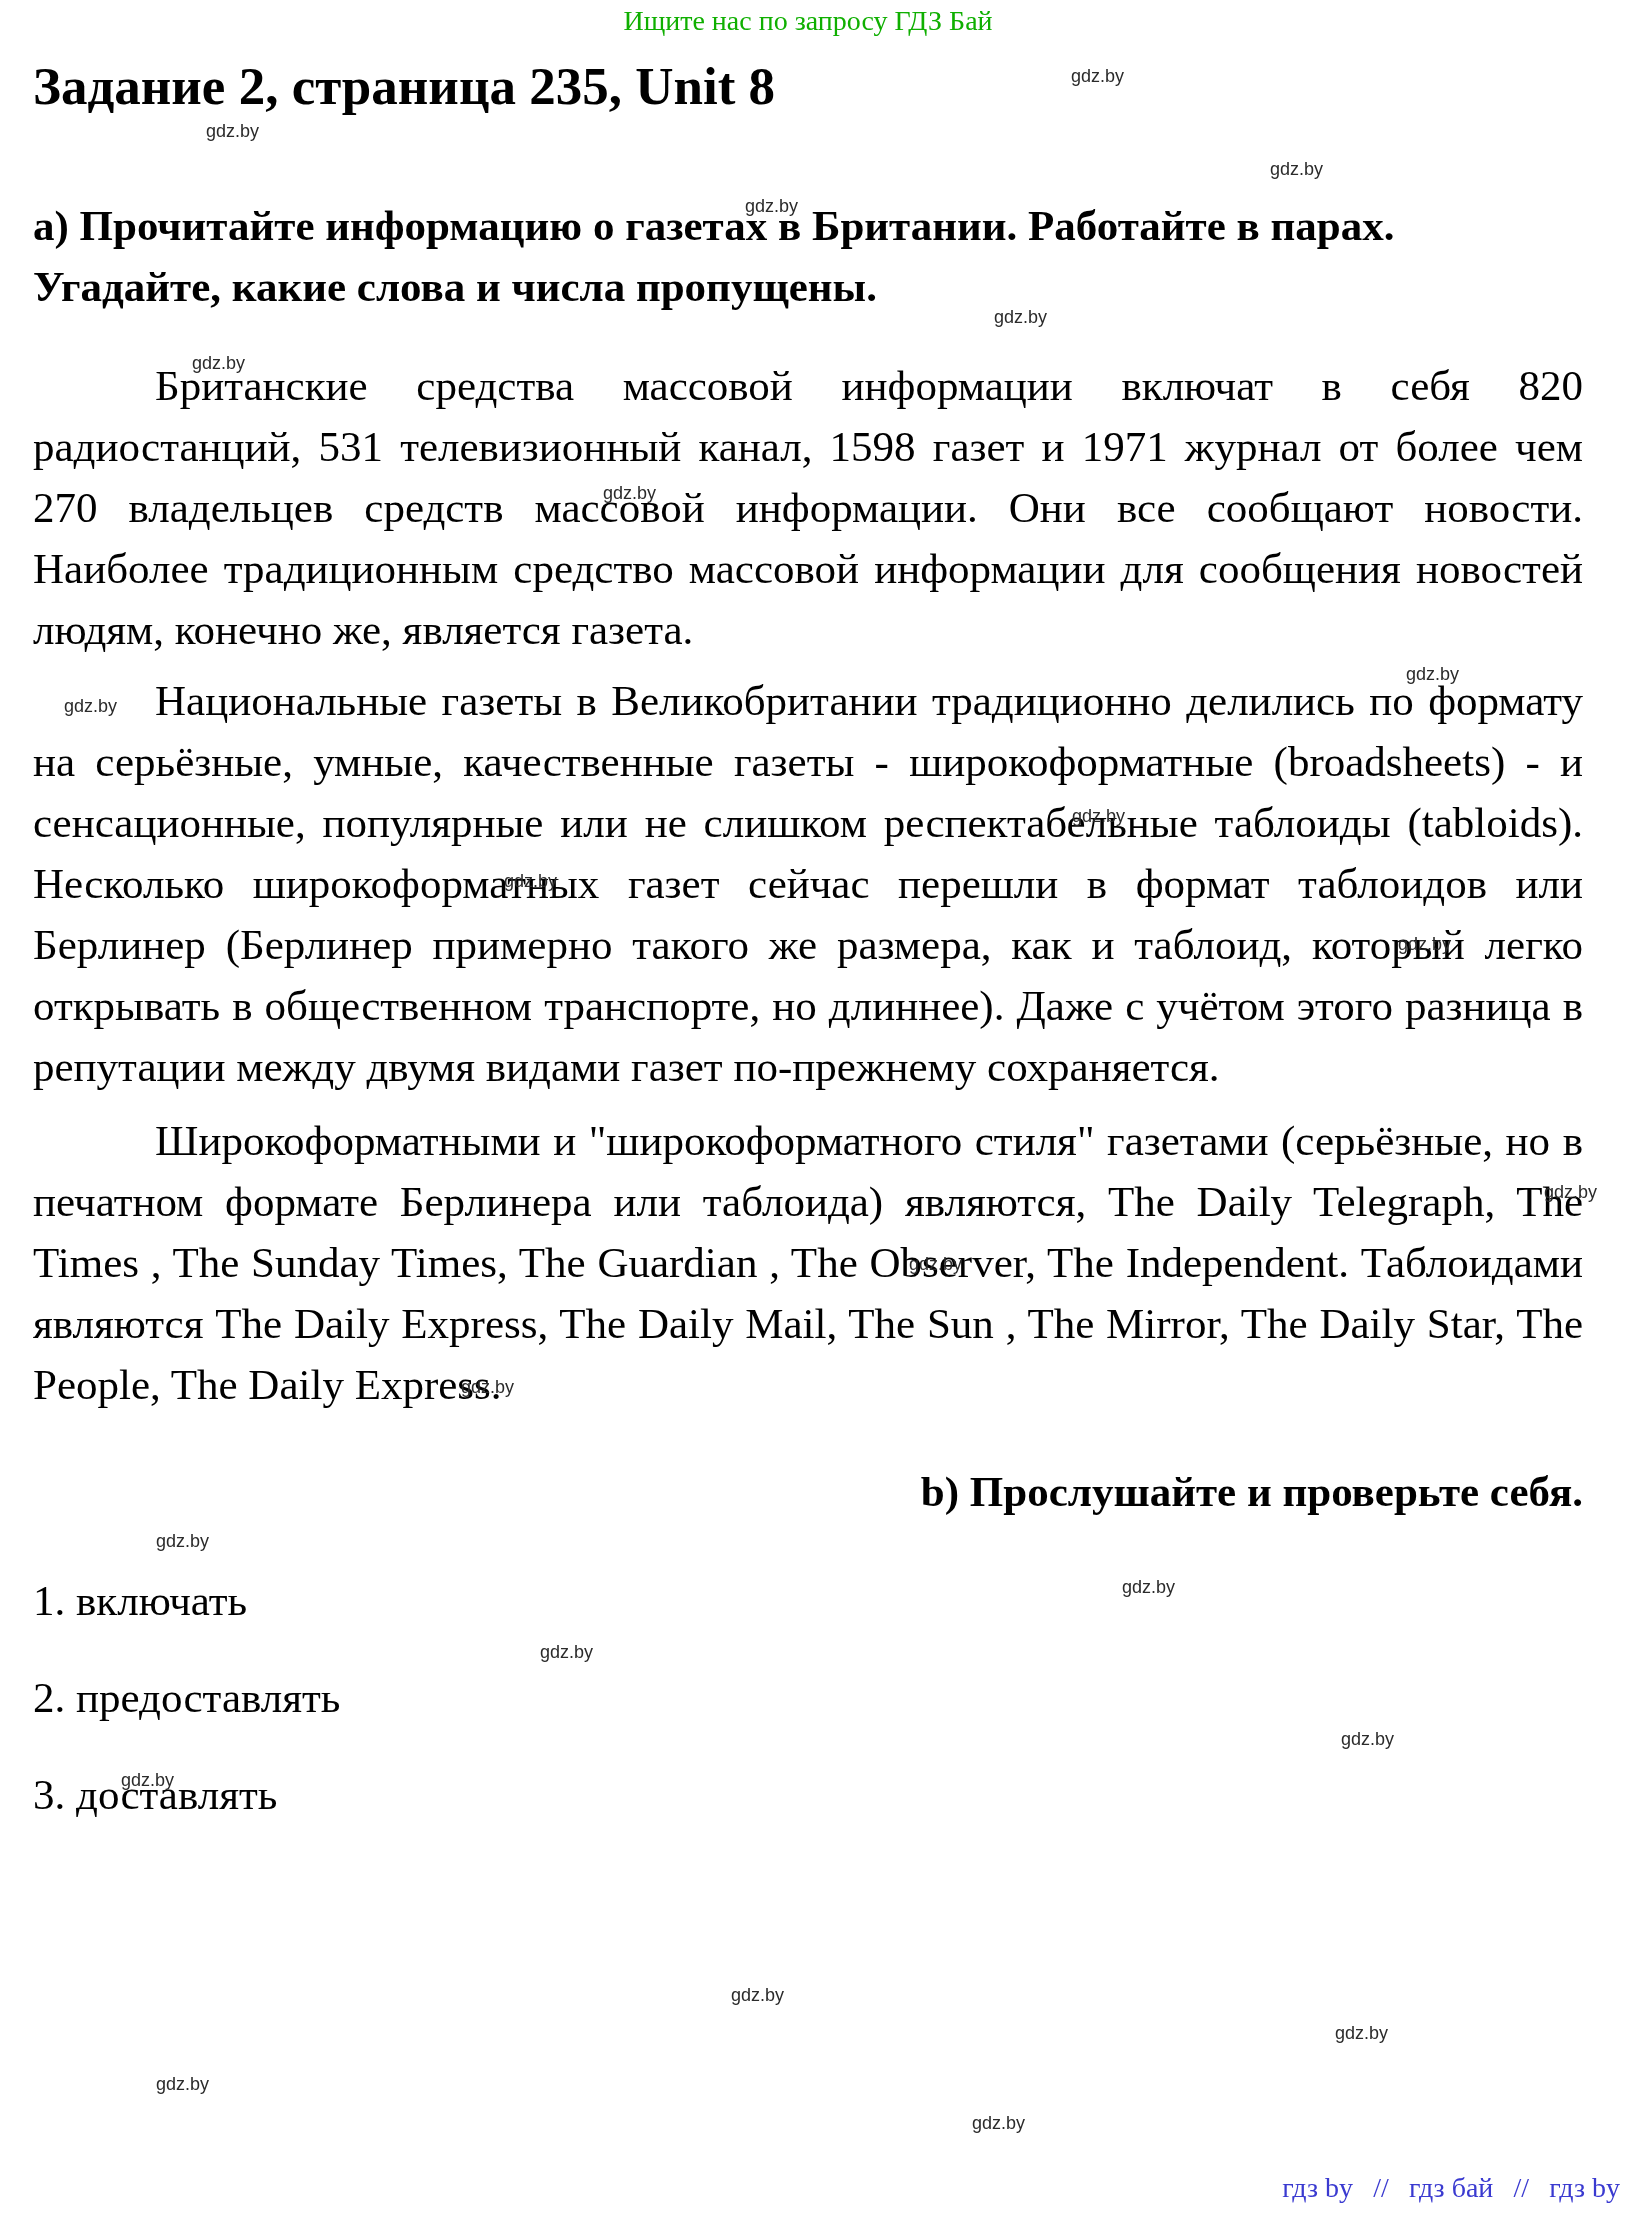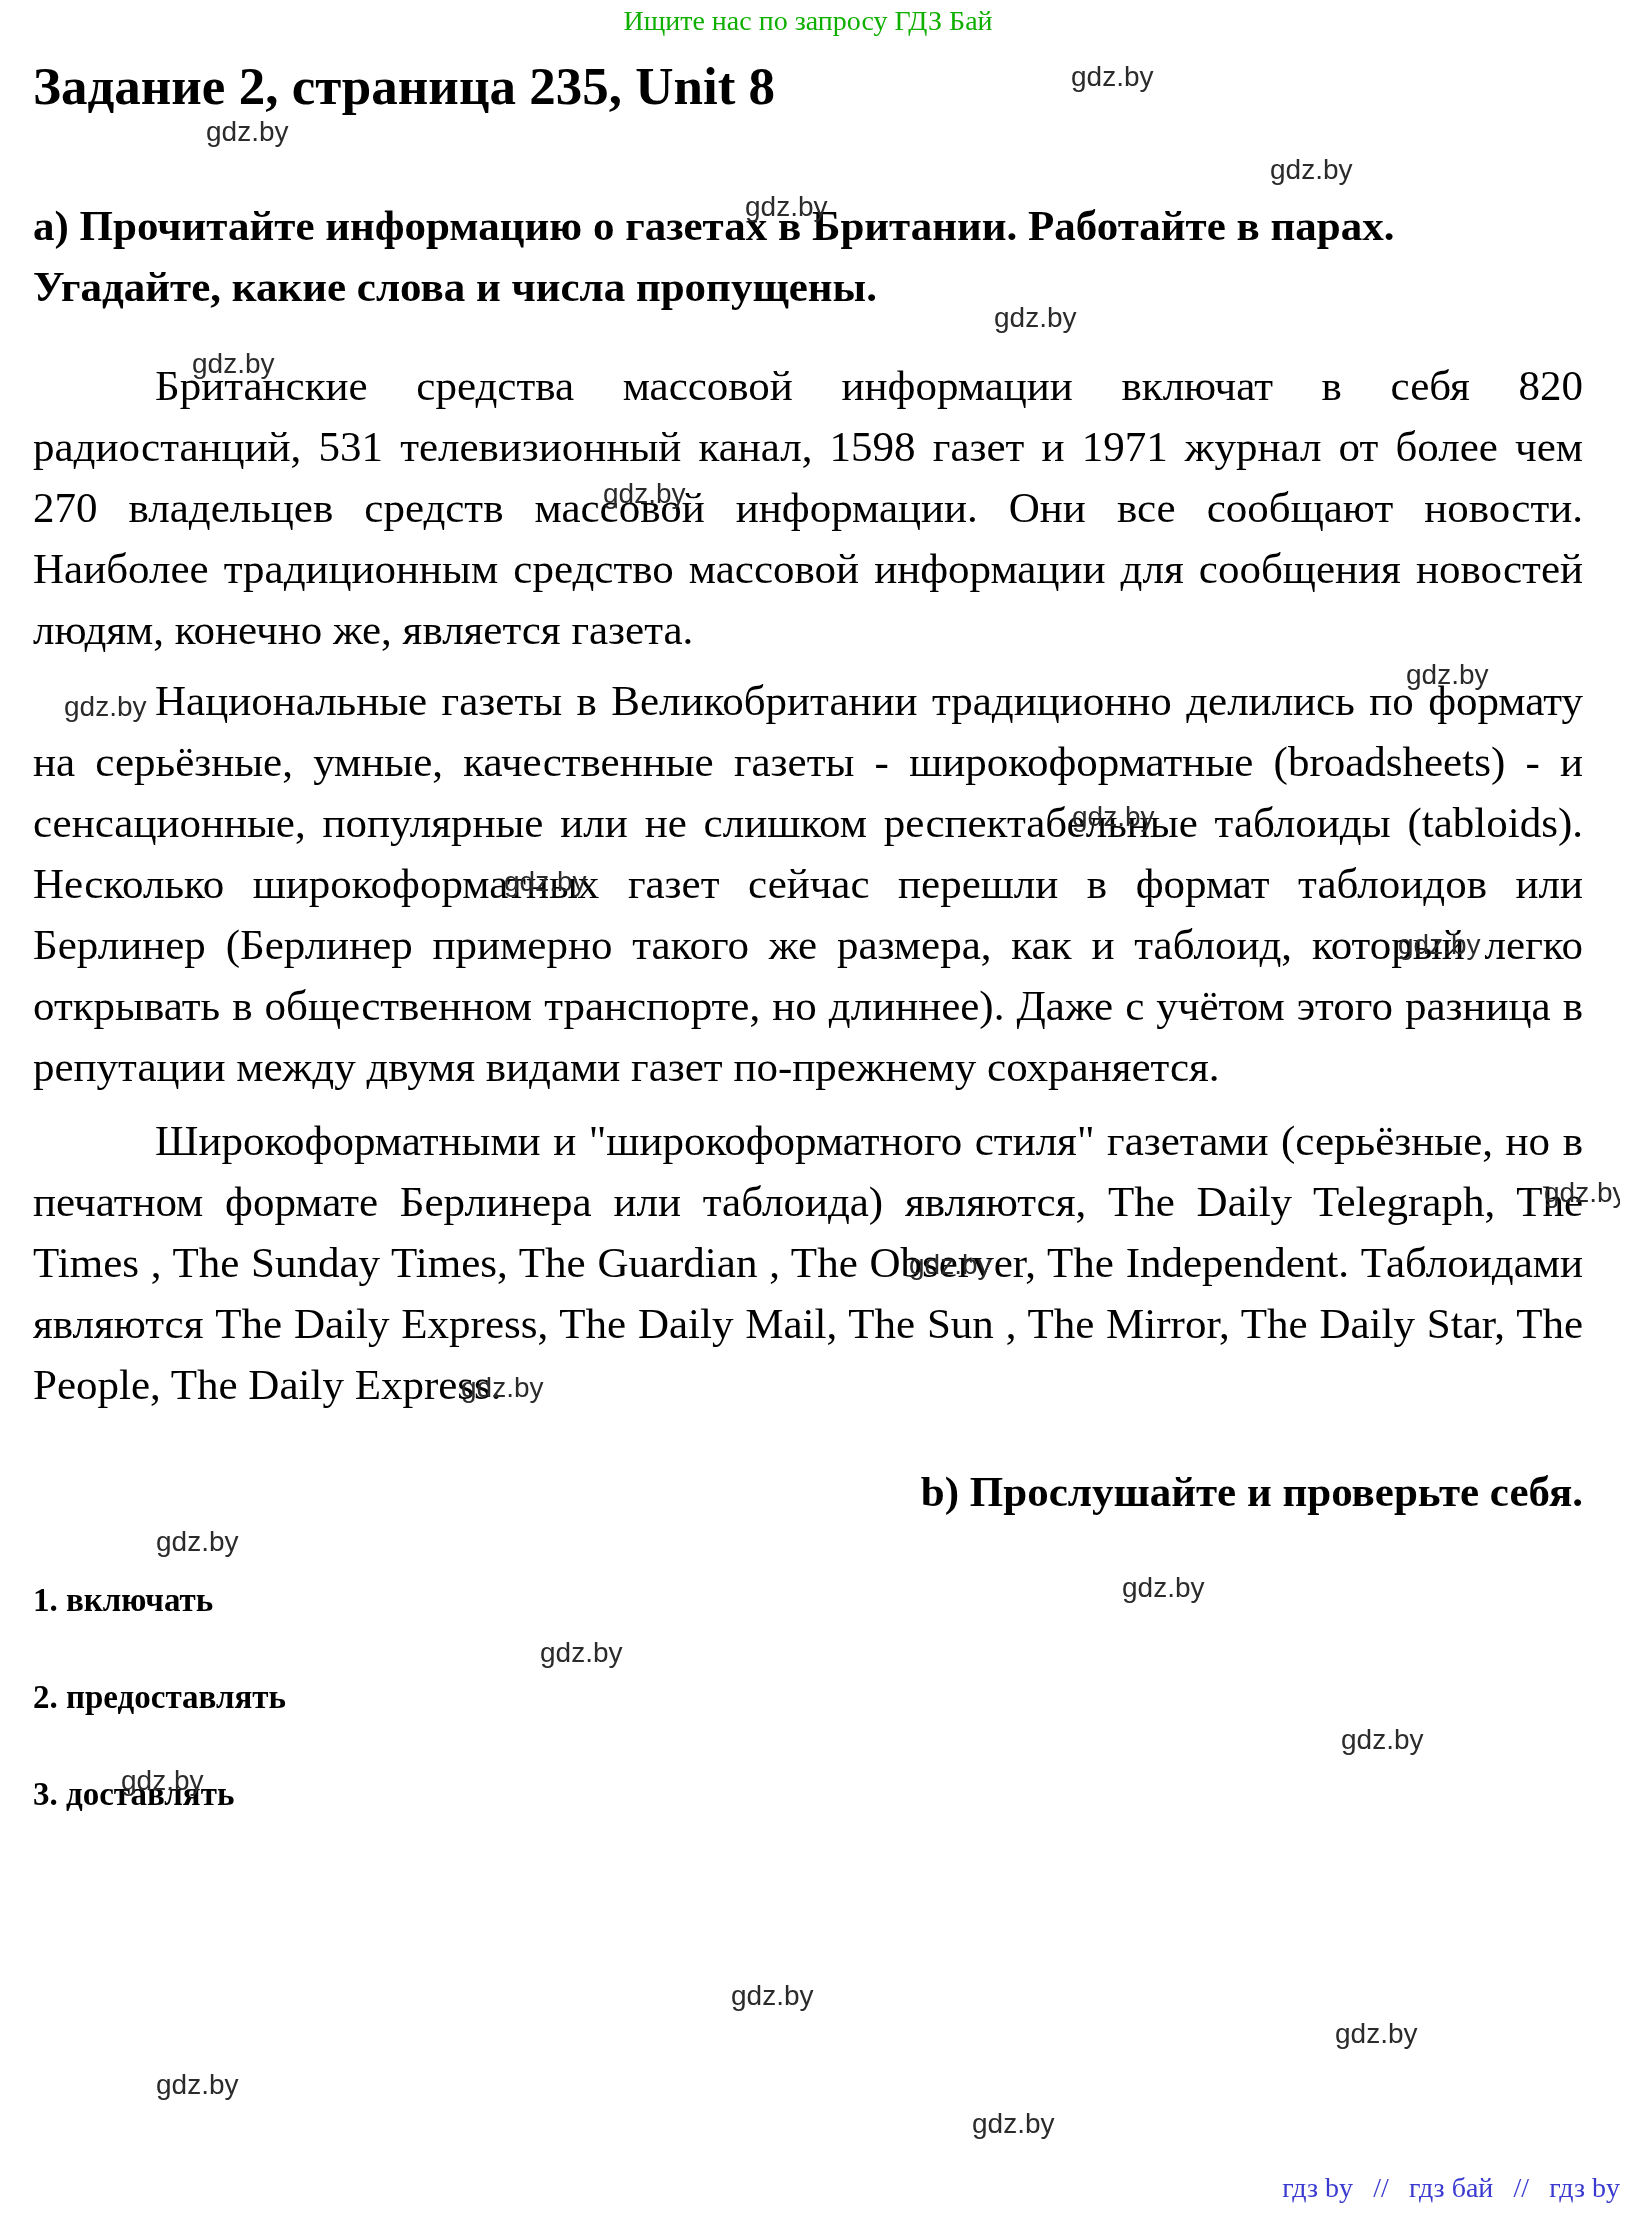--- a/index.html
+++ b/index.html
@@ -47,29 +47,28 @@
     line-height: 61px;
     margin: 0;
     text-align: justify;
   }
   .indent { text-indent: 122px; }
   .para-1 { margin-top: 38px; }
   .para-2 { margin-top: 10px; }
   .para-3 { margin-top: 13.2px; }
   .verb-list { margin-top: 48px; }
   .verb-item {
-    font-size: 33px;
+    font-size: 43px;
     line-height: 61px;
     margin: 0 0 36px 0;
-    font-weight: bold;
   }
   .watermark {
     position: absolute;
     font-family: "Liberation Sans", sans-serif;
-    font-size: 28px;
+    font-size: 18px;
     line-height: 21.5px;
     color: #2b2b2b;
     white-space: nowrap;
     pointer-events: none;
   }
   .footer {
     position: absolute;
     left: 0;
     right: 0;
     bottom: 11.6px;

